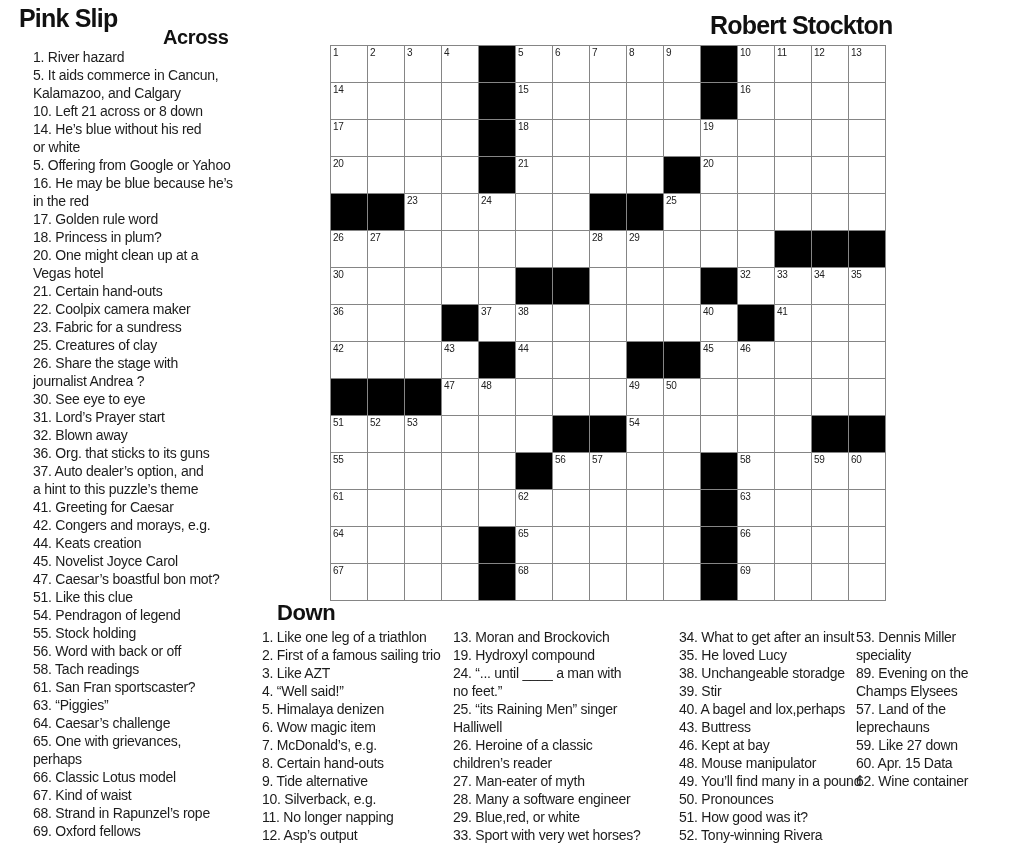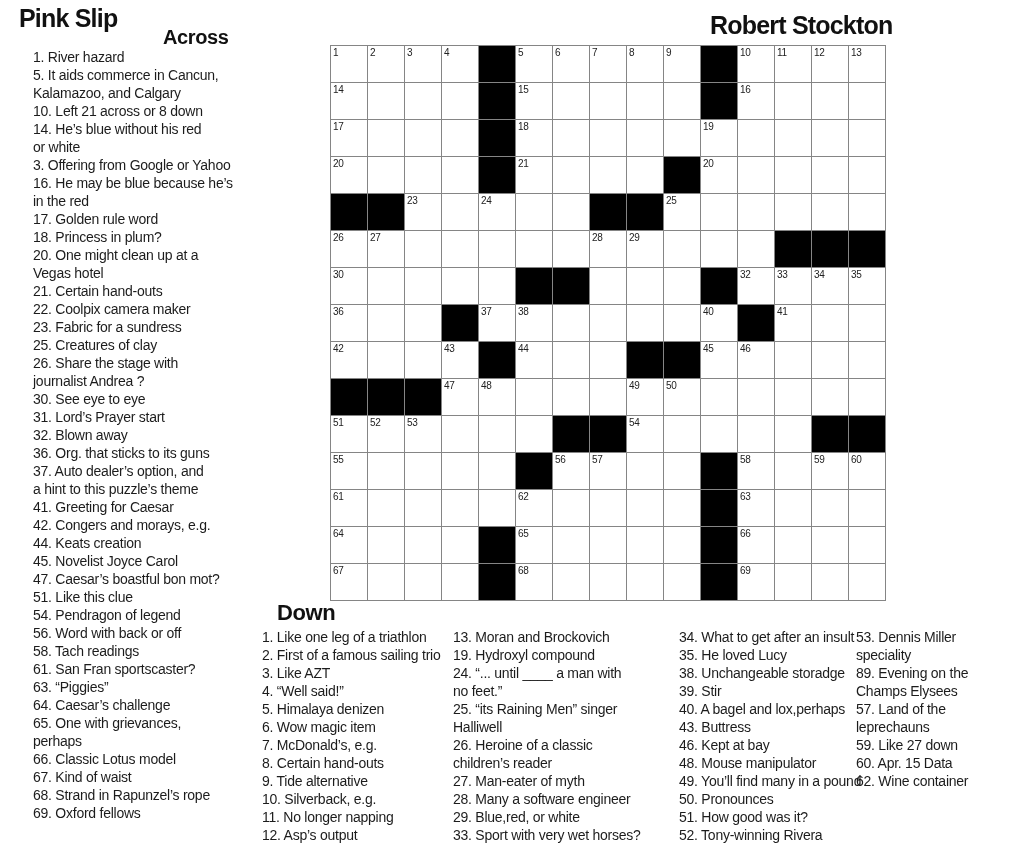--- a/index.html
+++ b/index.html
@@ -49,21 +49,21 @@
   <div class="author">Robert Stockton</div>
 
   <div class="section-heading across-heading">Across</div>
   <div class="clue-list" id="across-list">
       <div>1. River hazard</div>
       <div>5. It aids commerce in Cancun,</div>
       <div>Kalamazoo, and Calgary</div>
       <div>10. Left 21 across or 8 down</div>
       <div>14. He’s blue without his red</div>
       <div>or white</div>
-      <div>3. Offering from Google or Yahoo</div>
+      <div>5. Offering from Google or Yahoo</div>
       <div>16. He may be blue because he’s</div>
       <div>in the red</div>
       <div>17. Golden rule word</div>
       <div>18. Princess in plum?</div>
       <div>20. One might clean up at a</div>
       <div>Vegas hotel</div>
       <div>21. Certain hand-outs</div>
       <div>22. Coolpix camera maker</div>
       <div>23. Fabric for a sundress</div>
       <div>25. Creatures of clay</div>
@@ -75,20 +75,21 @@
       <div>36. Org. that sticks to its guns</div>
       <div>37. Auto dealer’s option, and</div>
       <div>a hint to this puzzle’s theme</div>
       <div>41. Greeting for Caesar</div>
       <div>42. Congers and morays, e.g.</div>
       <div>44. Keats creation</div>
       <div>45. Novelist Joyce Carol</div>
       <div>47. Caesar’s boastful bon mot?</div>
       <div>51. Like this clue</div>
       <div>54. Pendragon of legend</div>
+      <div>55. Stock holding</div>
       <div>56. Word with back or off</div>
       <div>58. Tach readings</div>
       <div>61. San Fran sportscaster?</div>
       <div>63. “Piggies”</div>
       <div>64. Caesar’s challenge</div>
       <div>65. One with grievances,</div>
       <div>perhaps</div>
       <div>66. Classic Lotus model</div>
       <div>67. Kind of waist</div>
       <div>68. Strand in Rapunzel’s rope</div>

